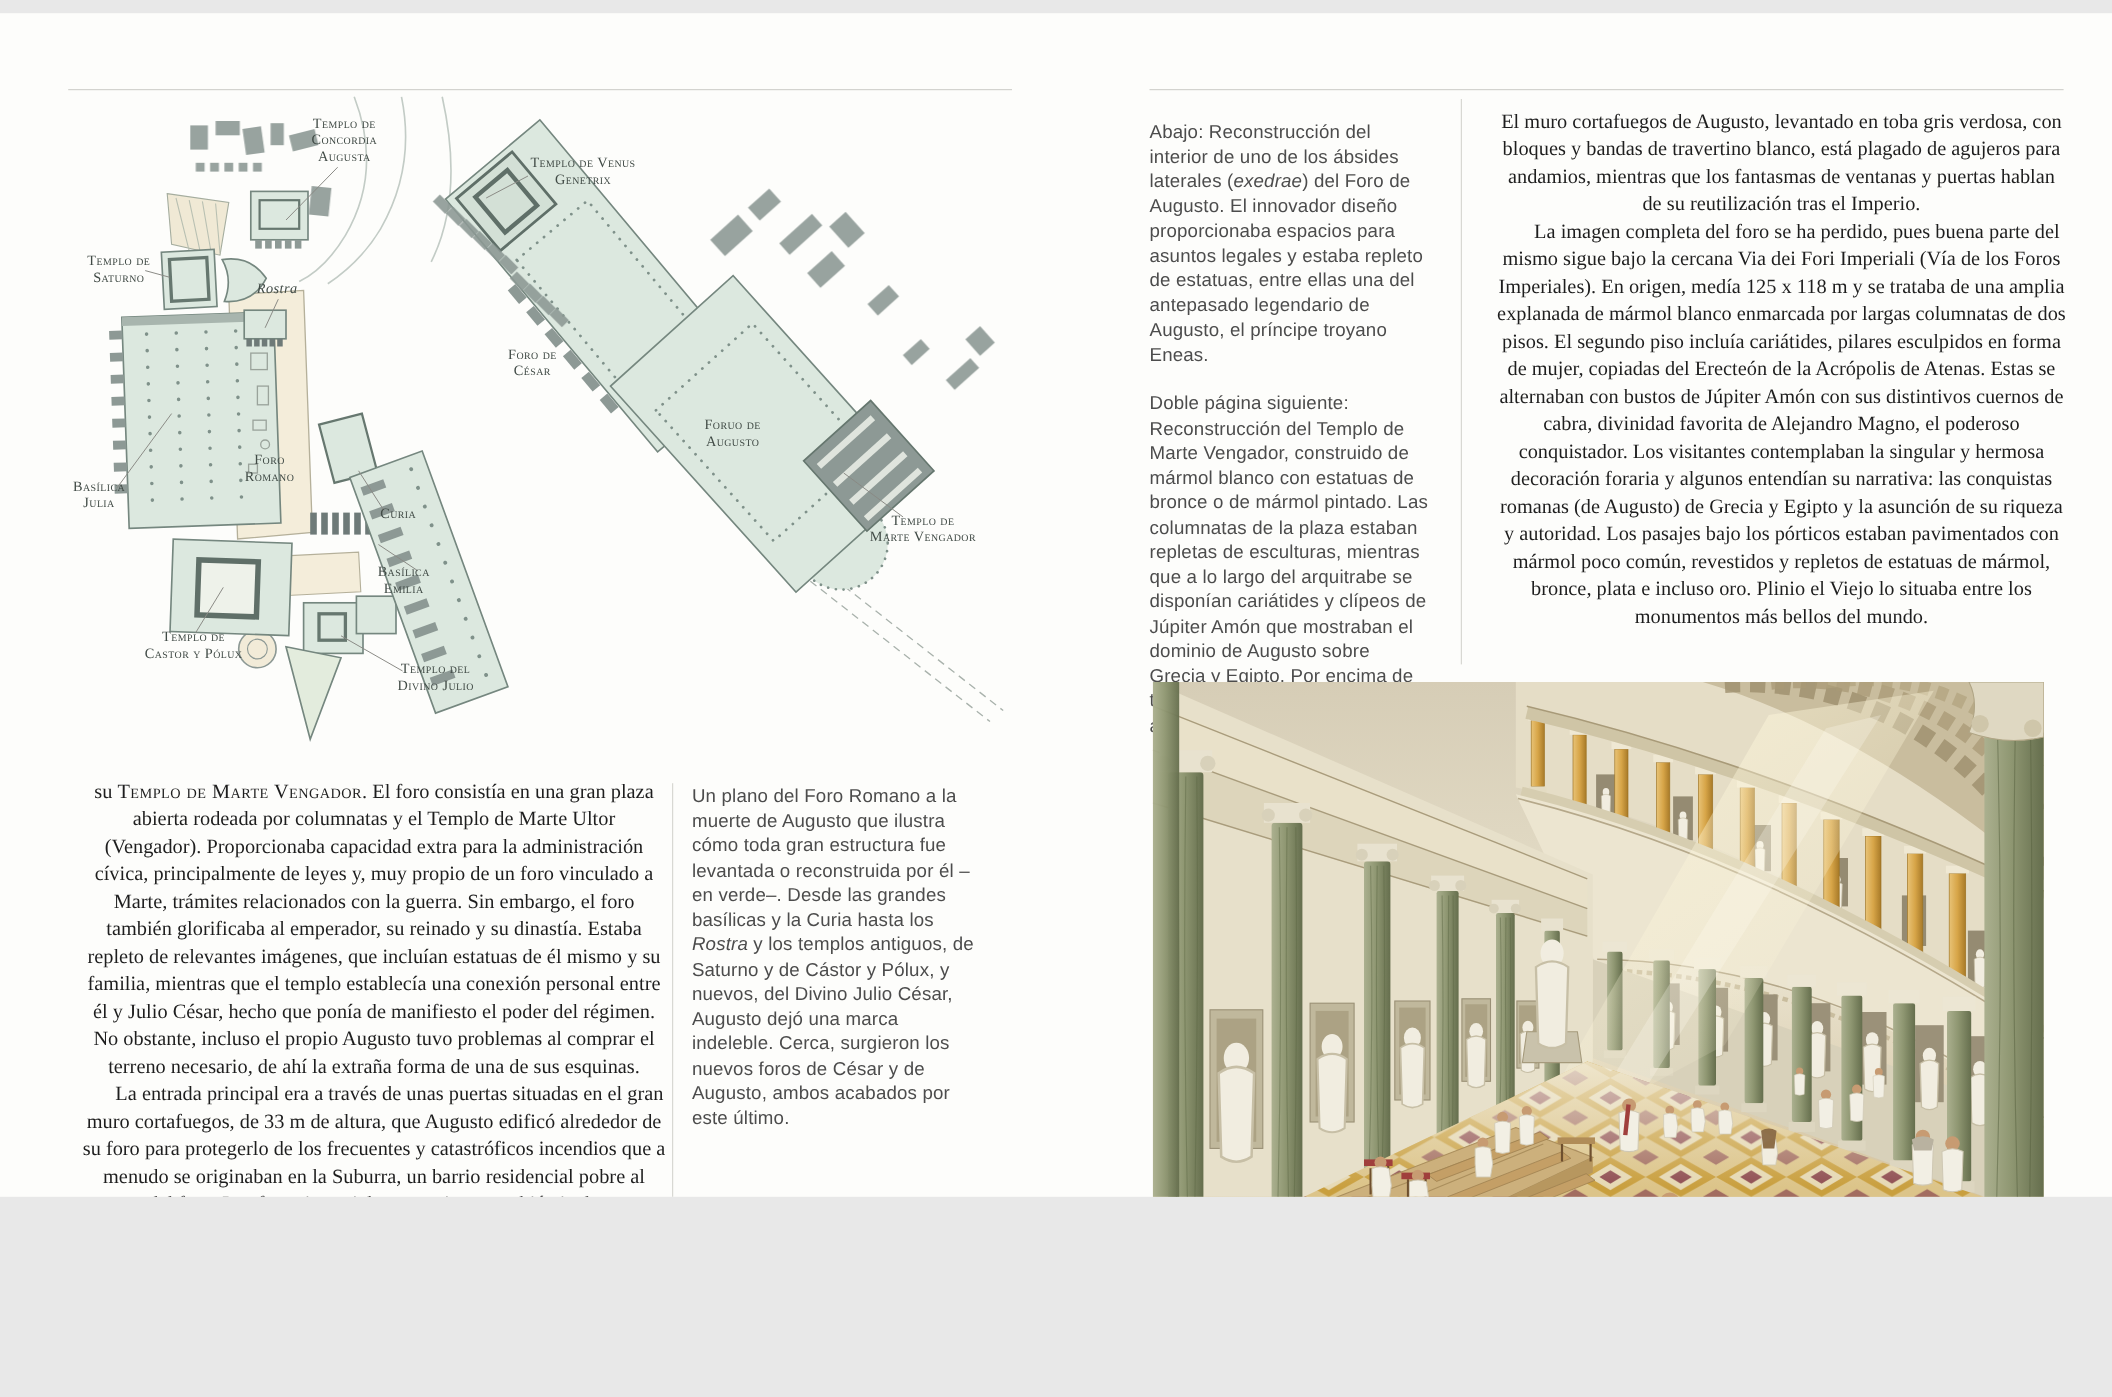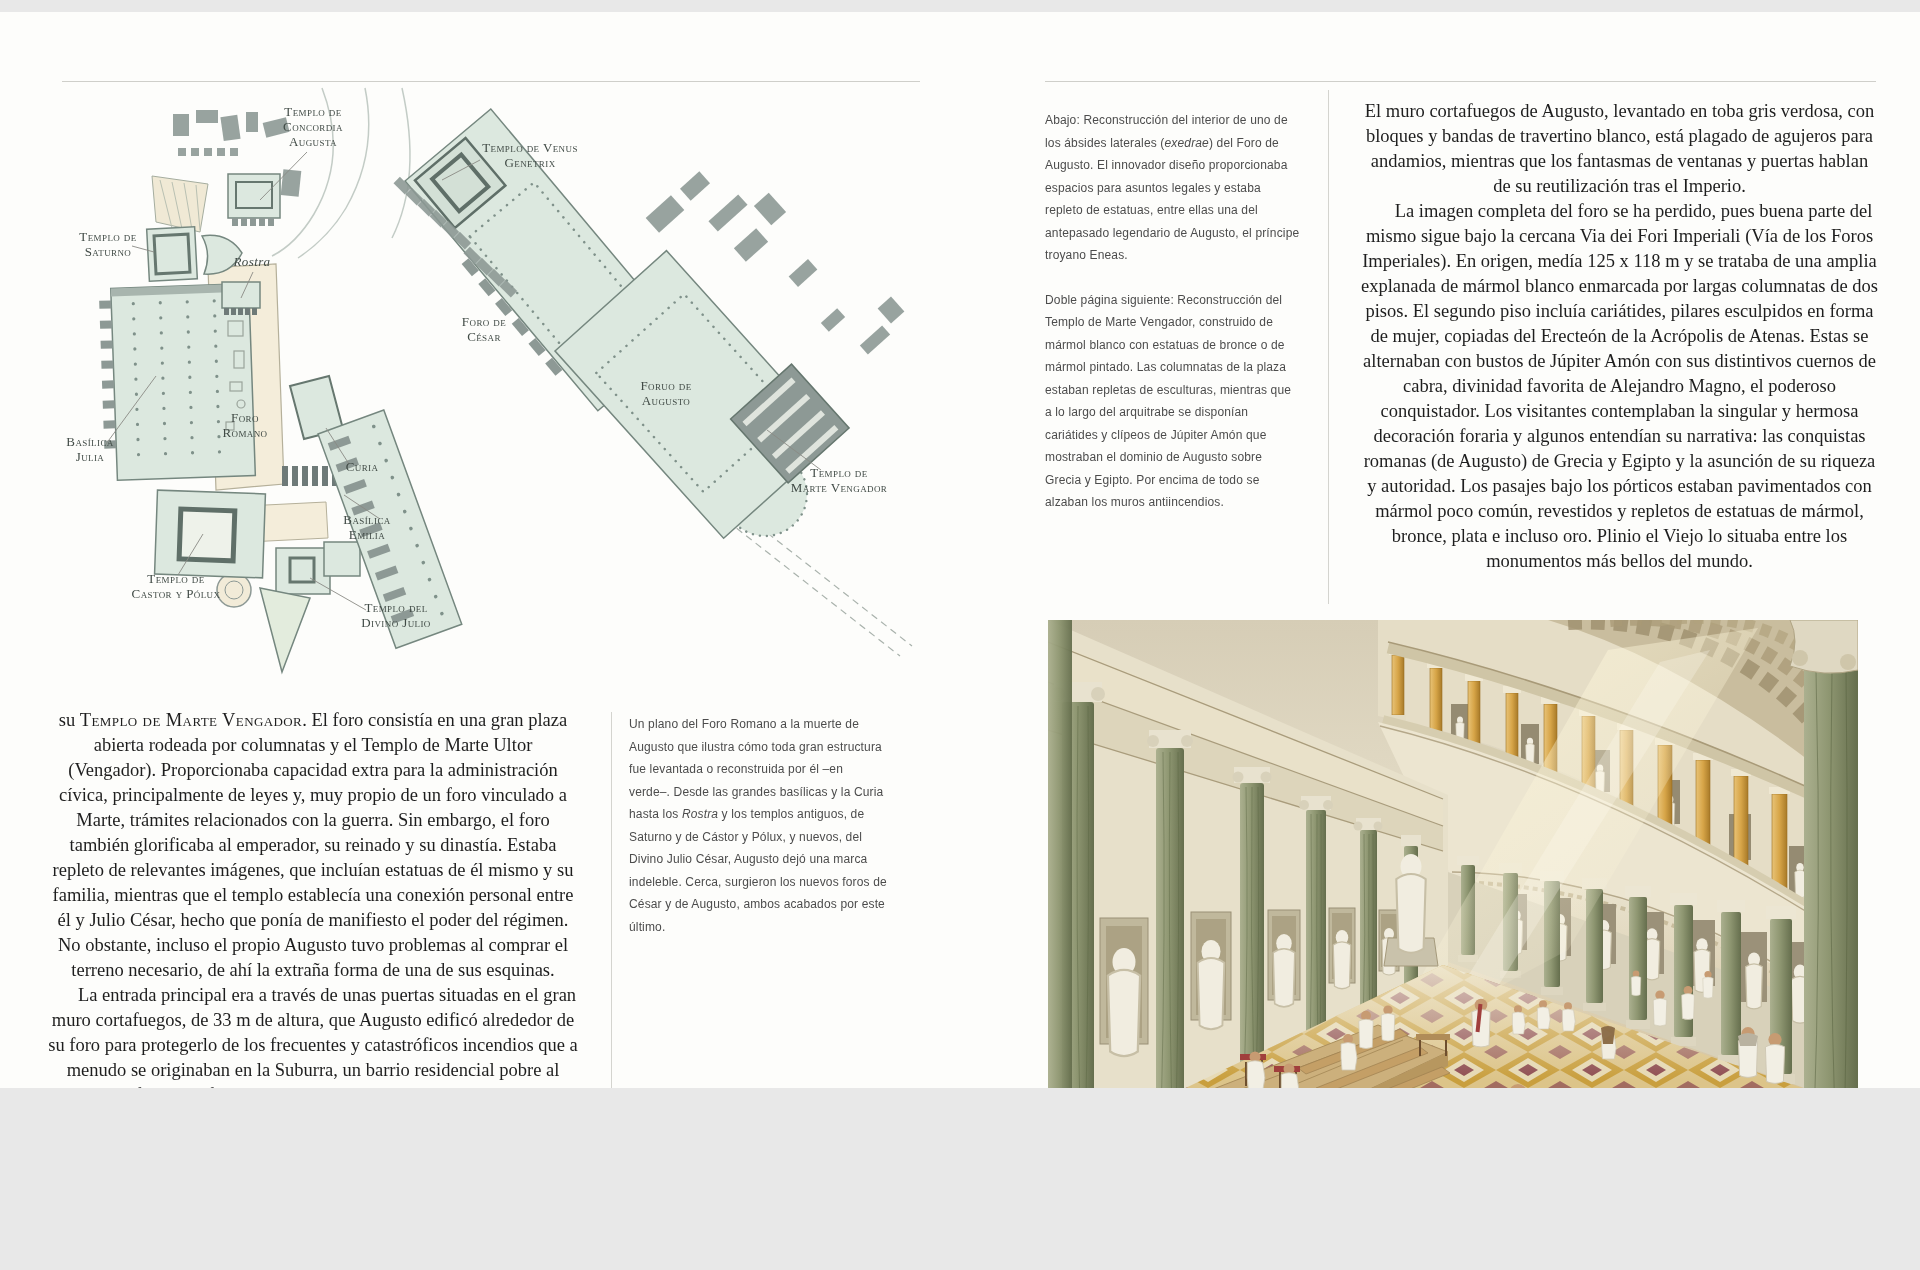--- a/index.html
+++ b/index.html
@@ -11,21 +11,21 @@
   
   .serifbody{position:absolute;color:#1e1e1e;font-family:"Liberation Serif",serif;
              font-size:18.5px;line-height:25px;text-align:center;}
   .serifbody p{margin:0;}
   .serifbody p.indent{text-indent:28px;}
   .sc{font-variant:small-caps;letter-spacing:.4px;}
   .it{font-style:italic;}
 
   
   .caption{position:absolute;color:#4c4c4c;font-family:"Liberation Sans",sans-serif;
-           font-size:12px;line-height:22.5px;letter-spacing:.15px;}
+           font-size:17px;line-height:22.5px;letter-spacing:.15px;}
   .caption p{margin:0 0 22px 0;}
 
   
   .pagenum{position:absolute;font-family:"Liberation Sans",sans-serif;font-size:14px;color:#3d3d3d;letter-spacing:.5px;}
   .running{position:absolute;font-family:"Liberation Sans",sans-serif;font-size:13px;color:#3d3d3d;letter-spacing:2.2px;}
 
   
   .map-label{font-family:"Liberation Serif",serif;font-size:13px;font-variant:small-caps;
              fill:#414b46;letter-spacing:.4px;}
   .map-label.it{font-style:italic;font-variant:normal;}
@@ -247,21 +247,21 @@
         <text x="116" y="512" text-anchor="middle" class="map-label">Castor y Pólux</text>
         <line x1="306" y1="524" x2="250" y2="492" class="leader"></line>
         <text x="336" y="526" text-anchor="middle" class="map-label">Templo del</text>
         <text x="336" y="541" text-anchor="middle" class="map-label">Divino Julio</text>
         <line x1="761" y1="384" x2="707" y2="344" class="leader"></line>
         <text x="779" y="391" text-anchor="middle" class="map-label">Templo de</text>
         <text x="779" y="406" text-anchor="middle" class="map-label">Marte Vengador</text>
       </g>
   </svg>
 
-  <div class="serifbody" style="left:48px;top:696px;width:530px;">
+  <div class="serifbody" style="left:75px;top:696px;width:530px;">
     <p><span>su </span><span class="sc">Templo de Marte Vengador</span><span>. El foro consistía en una gran plaza abierta rodeada por columnatas y el Templo de Marte Ultor (Vengador). Proporcionaba capacidad extra para la administración cívica, principalmente de leyes y, muy propio de un foro vinculado a Marte, trámites relacionados con la guerra. Sin embargo, el foro también glorificaba al emperador, su reinado y su dinastía. Estaba repleto de relevantes imágenes, que incluían estatuas de él mismo y su familia, mientras que el templo establecía una conexión personal entre él y Julio César, hecho que ponía de manifiesto el poder del régimen. No obstante, incluso el propio Augusto tuvo problemas al comprar el terreno necesario, de ahí la extraña forma de una de sus esquinas.</span></p>
     <p class="indent">La entrada principal era a través de unas puertas situadas en el gran muro cortafuegos, de 33 m de altura, que Augusto edificó alrededor de su foro para protegerlo de los frecuentes y catastróficos incendios que a menudo se originaban en la Suburra, un barrio residencial pobre al norte del foro. Los foros imperiales posteriores también incluyeron muros contra incendios, lo cual reforzaba la naturaleza distintiva de cada uno, y siguieron siendo una de las principales características del paisaje en la Edad Media.</p>
   </div>
 
   <div class="vrule" style="left:611px;top:700px;height:462px;"></div>
 
   <div class="caption" style="left:629px;top:701px;width:258px;">
     <p><span>Un plano del Foro Romano a la muerte de Augusto que ilustra cómo toda gran estructura fue levantada o reconstruida por él –en verde–. Desde las grandes basílicas y la Curia hasta los </span><span class="it">Rostra</span><span> y los templos antiguos, de Saturno y de Cástor y Pólux, y nuevos, del Divino Julio César, Augusto dejó una marca indeleble. Cerca, surgieron los nuevos foros de César y de Augusto, ambos acabados por este último.</span></p>
   </div>
 

